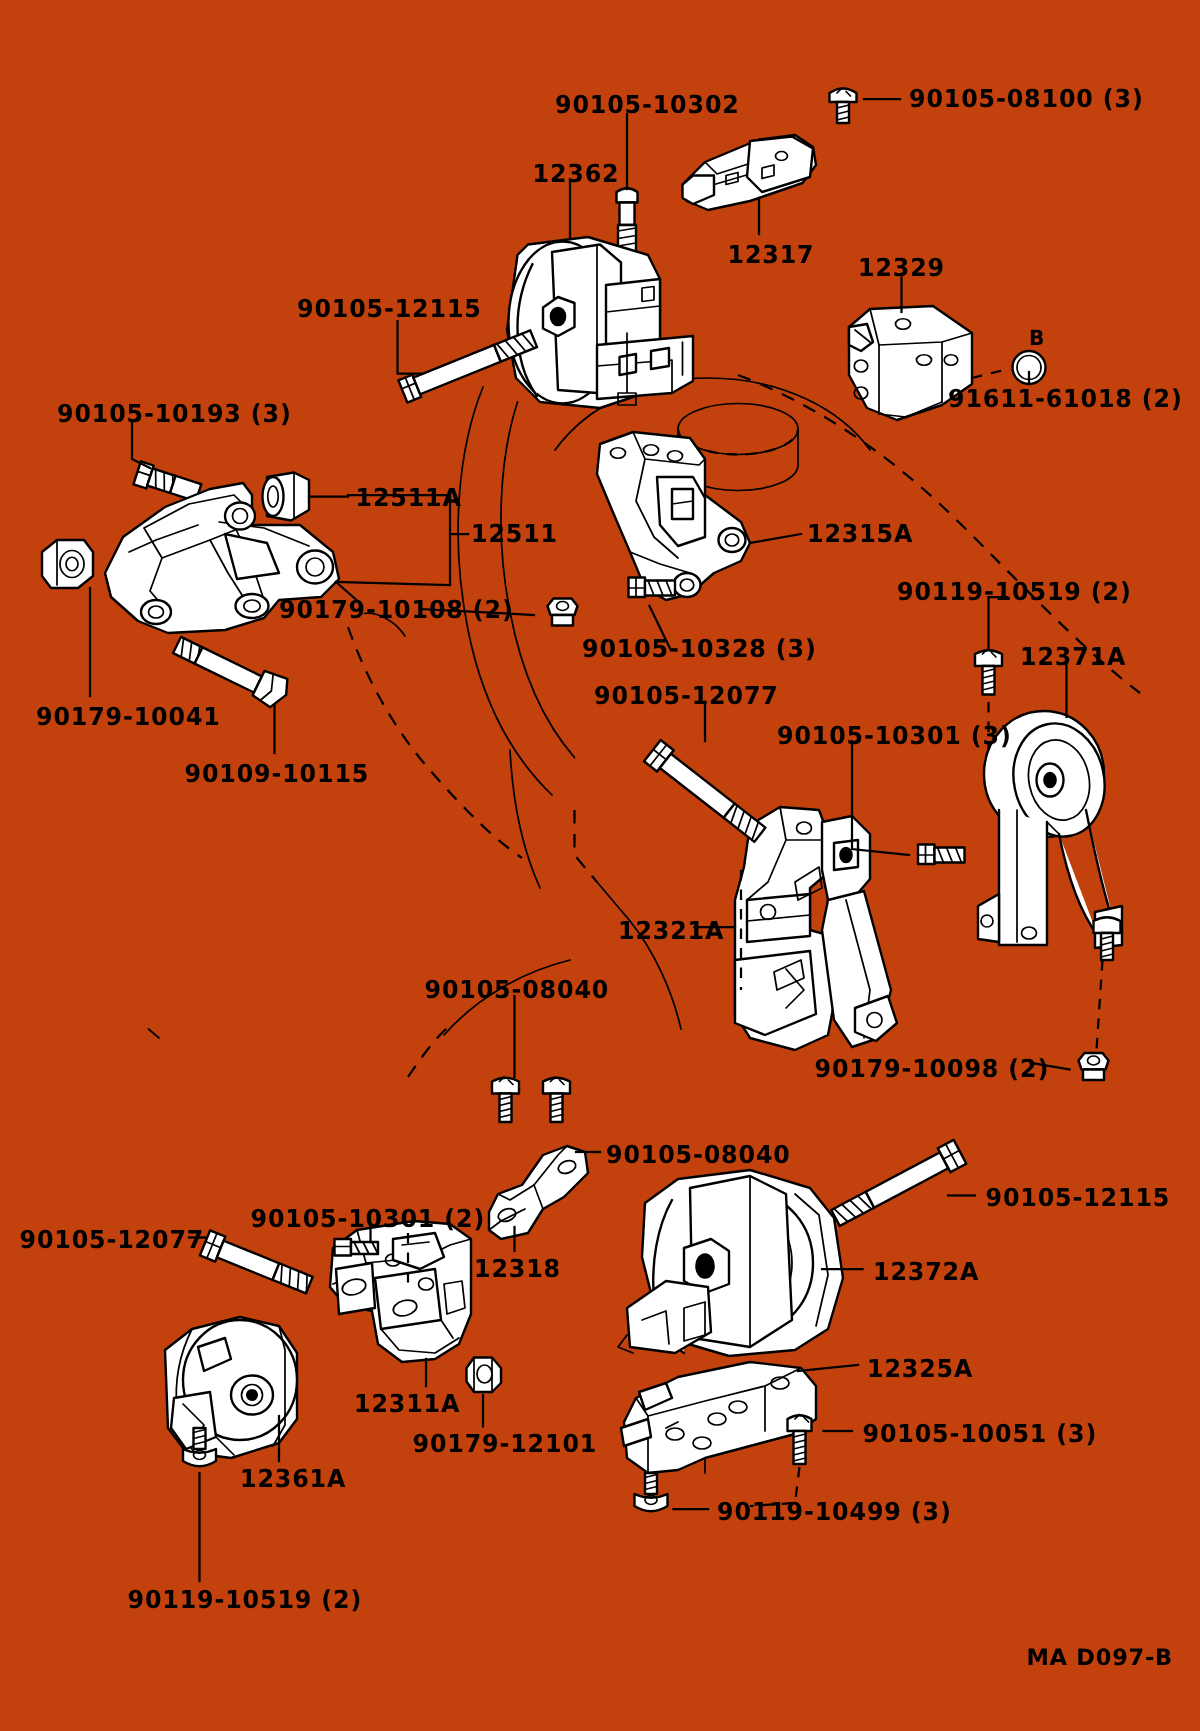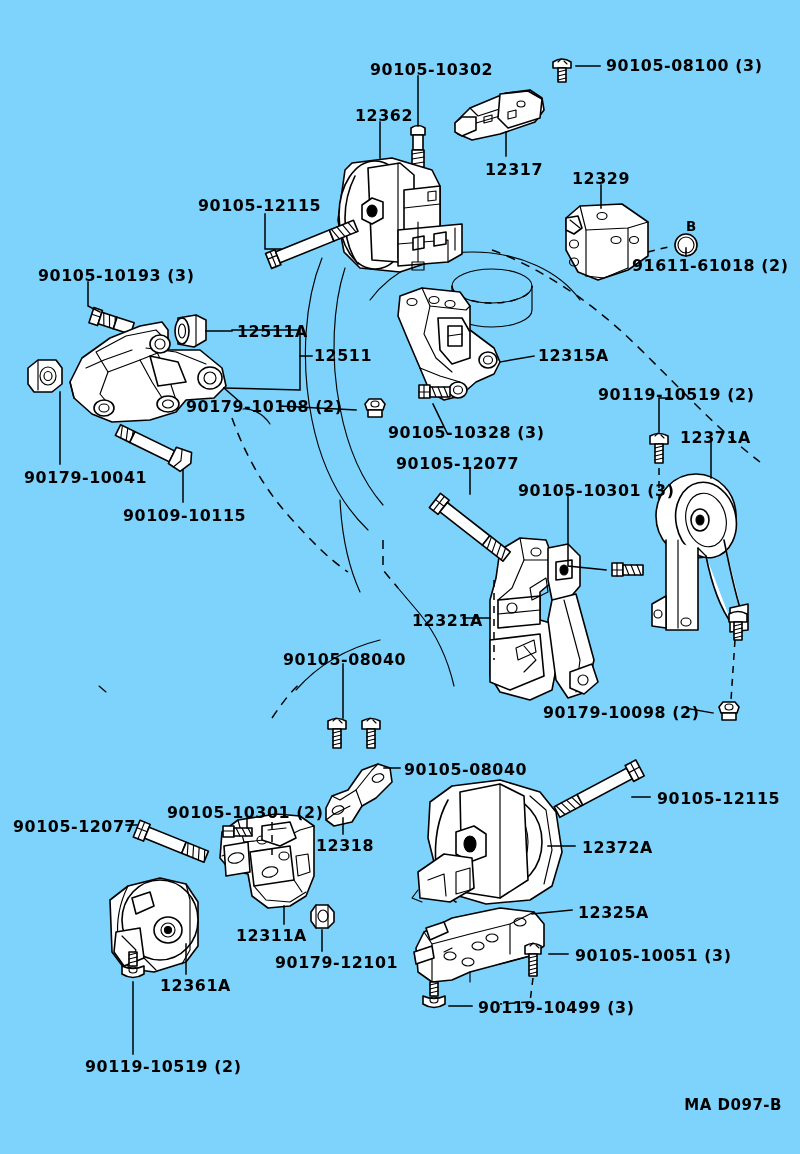--- a/index.html
+++ b/index.html
@@ -5,21 +5,21 @@
 <style>
   html,body{margin:0;padding:0;background:#ffffff;}
   body{
     font-family:"DejaVu Sans","Liberation Sans",sans-serif;
     -webkit-font-smoothing:none;
   }
   #page{
     position:relative;
     width:800px;
     height:1154px;
-    background:#7dd3fc;
+    background:#c2410c;
     overflow:hidden;
   }
   #art{
     position:absolute;
     left:0;top:0;
     width:800px;height:1154px;
   }
   .lbl{
     position:absolute;
     font-family:"DejaVu Sans","Liberation Sans",sans-serif;

